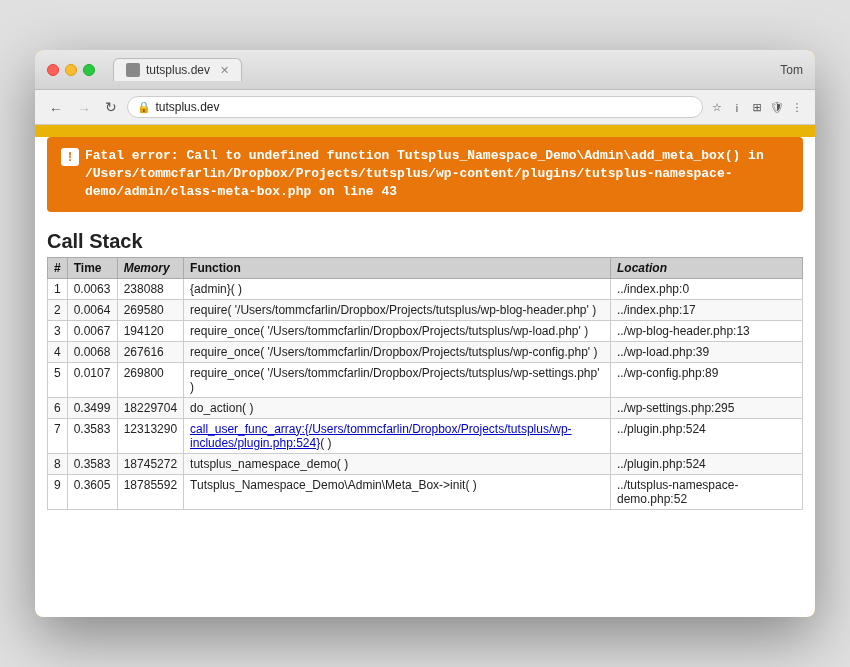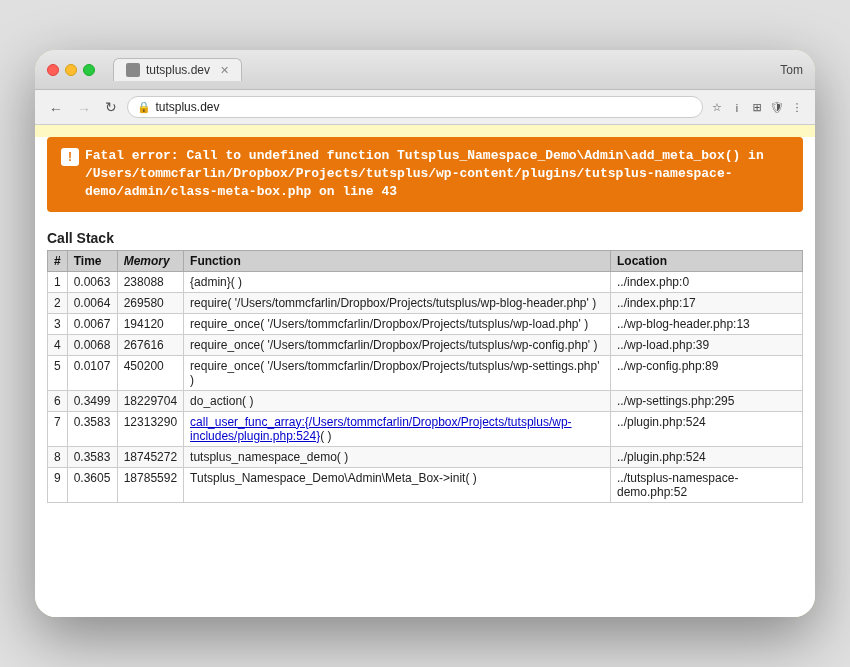--- a/index.html
+++ b/index.html
@@ -10,22 +10,22 @@
       justify-content: center;
       align-items: center;
       min-height: 100vh;
       width: 850px;
       height: 667px;
       overflow: hidden;
     }
 
     .browser-window {
       width: 780px;
-      background: #fef9c3;
-      border-radius: 21px;
+      background: #eab308;
+      border-radius: 8px;
       box-shadow: 0 20px 60px rgba(0,0,0,0.4);
       overflow: hidden;
     }
 
     
     .title-bar {
       background: linear-gradient(to bottom, #e8e8e8, #d4d4d4);
       padding: 8px 12px;
       display: flex;
       align-items: center;
@@ -174,21 +174,21 @@
       flex-shrink: 0;
       margin-top: 1px;
     }
     .error-text { color: white; font-family: Liberation Mono, monospace; }
 
     
     .callstack-section {
       margin: 0 12px 12px 12px;
     }
     .callstack-title {
-      font-size: 14px;
+      font-size: 20px;
       font-weight: bold;
       color: #222;
       padding: 6px 0 4px 0;
     }
 
     table.call-stack {
       width: 100%;
       border-collapse: collapse;
       font-size: 12px;
     }
@@ -211,21 +211,21 @@
     }
     table.call-stack tr:nth-child(odd) td {
       background: #ffffff;
     }
     .fn-link {
       color: #0000cc;
     }
     .col-num { width: 18px; }
     .col-time { width: 50px; }
     .col-mem { width: 65px; font-style: italic; }
-    .col-loc { width: 192px; }
+    .col-loc { width: 192px; font-style: italic; }
   </style>
 </head>
 <body>
 
 <div class="browser-window">
 
   <div class="title-bar">
     <div class="traffic-lights">
       <div class="traffic-light tl-red"></div>
       <div class="traffic-light tl-yellow"></div>
@@ -309,21 +309,21 @@
             <tr>
               <td>4</td>
               <td>0.0068</td>
               <td>267616</td>
               <td>require_once( '/Users/tommcfarlin/Dropbox/Projects/tutsplus/wp-config.php' )</td>
               <td>../wp-load.php:39</td>
             </tr>
             <tr>
               <td>5</td>
               <td>0.0107</td>
-              <td>450200</td>
+              <td>269800</td>
               <td>require_once( '/Users/tommcfarlin/Dropbox/Projects/tutsplus/wp-settings.php' )</td>
               <td>../wp-config.php:89</td>
             </tr>
             <tr>
               <td>6</td>
               <td>0.3499</td>
               <td>18229704</td>
               <td>do_action( )</td>
               <td>../wp-settings.php:295</td>
             </tr>

